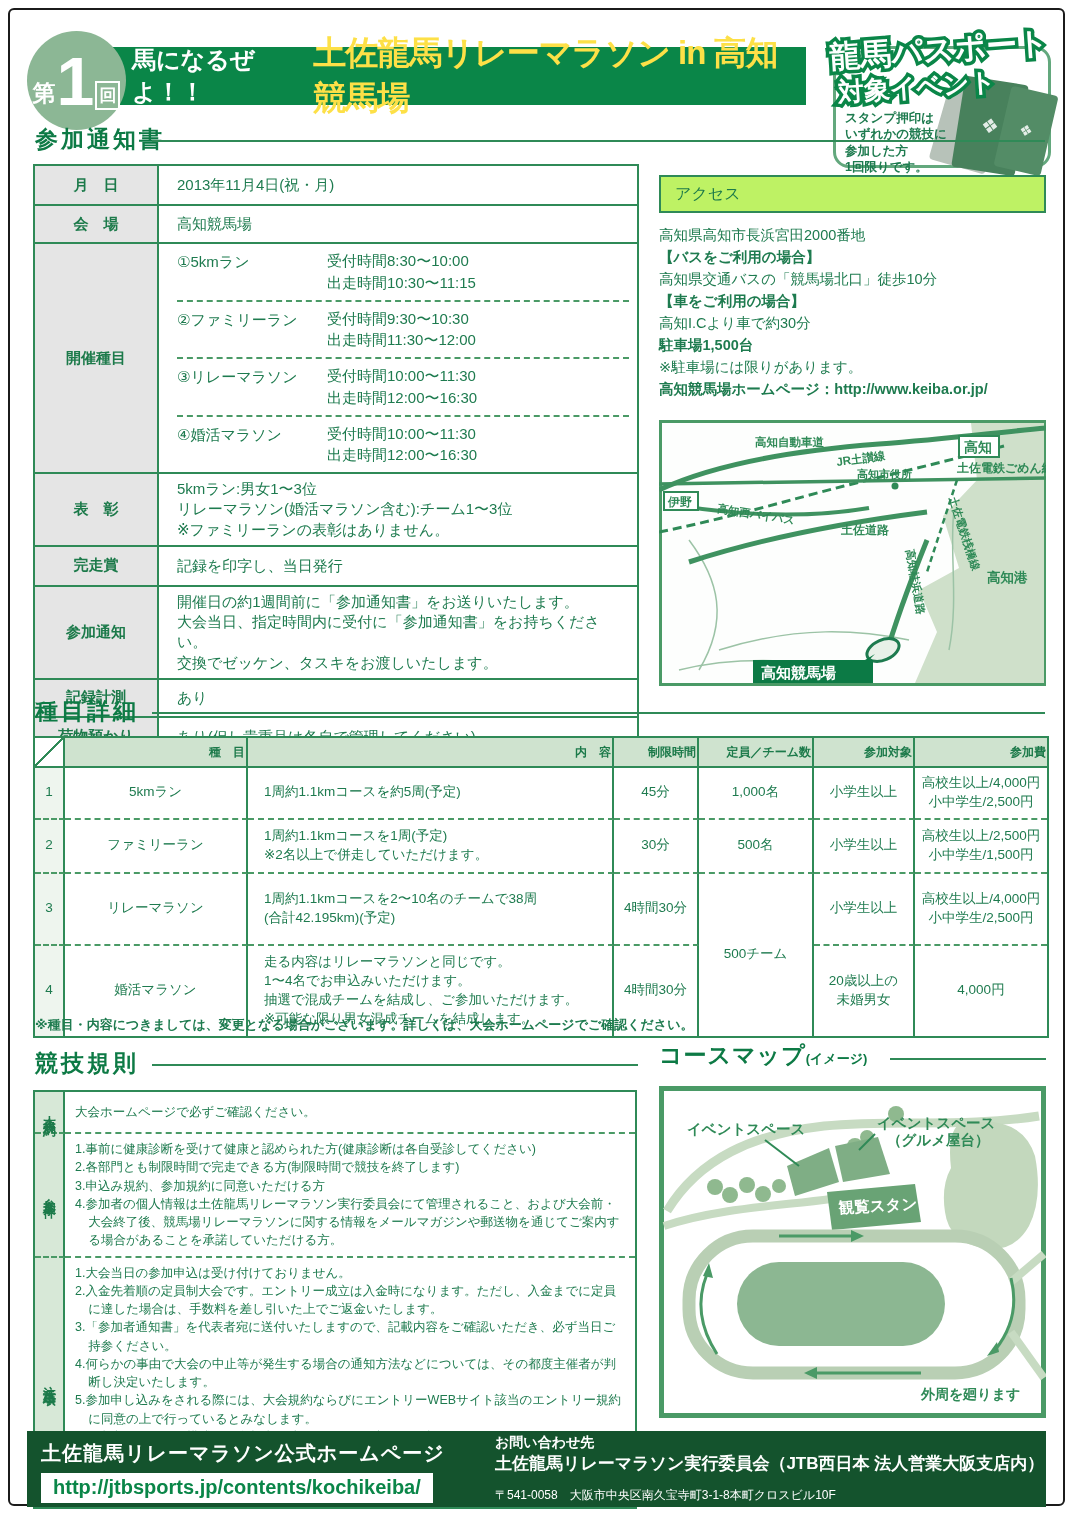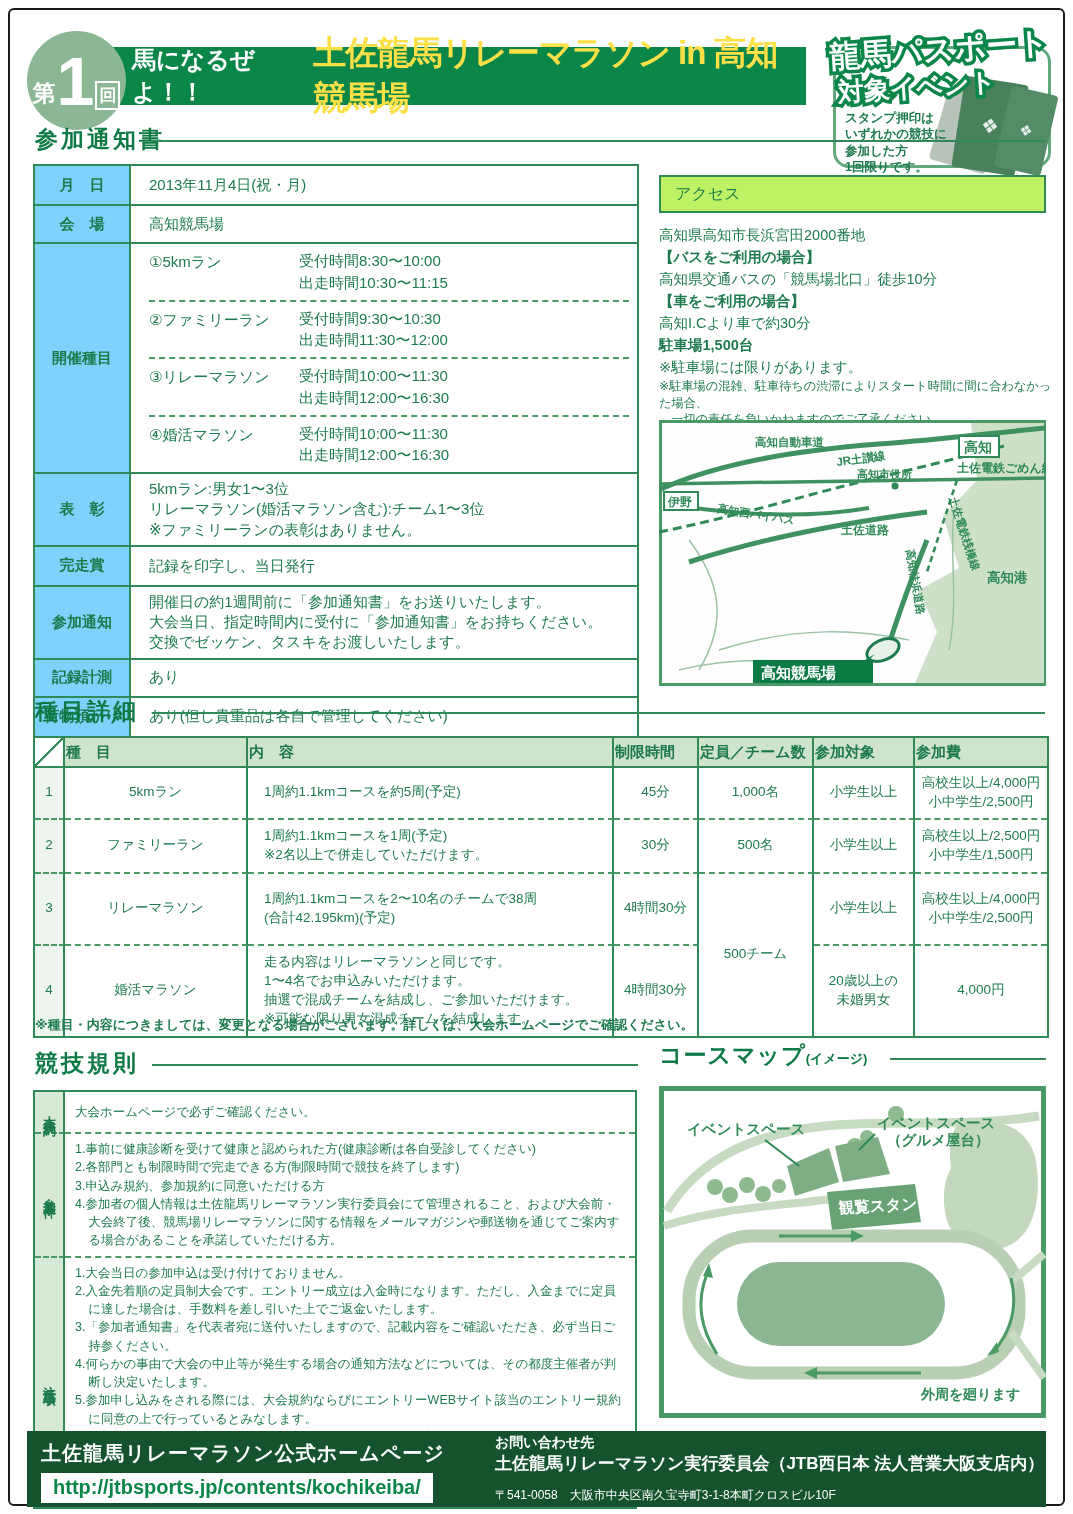--- a/index.html
+++ b/index.html
@@ -38,33 +38,33 @@
   .rule { position:absolute; border-top:2px solid #2f8a57; }
   .cm-suffix { font-size:13px; font-weight:bold; letter-spacing:0; }
 
   
   table { border-collapse:separate; border-spacing:0; }
   .gtbl { border:2px solid #2f8a57; }
   .gtbl td, .gtbl th { box-sizing:border-box; }
 
   
   .ov { position:absolute; left:33px; top:164px; width:606px; table-layout:fixed; }
-  .ov th { width:96px; background:#7dd3fc; font-size:15px; color:#1c7a4a; text-align:center;
+  .ov th { width:124px; background:#e5e5e5; font-size:15px; color:#1c7a4a; text-align:center;
     border-right:2px solid #2f8a57; border-bottom:2px solid #2f8a57; font-weight:bold; }
   .ov td { background:#fff; font-size:15px; padding:5px 8px 5px 18px; border-bottom:2px solid #2f8a57; line-height:1.35; }
   .ov tr:last-child th, .ov tr:last-child td { border-bottom:none; }
   .ev-item { display:flex; align-items:flex-start; padding:6px 0; }
   .ev-item + .ev-item { border-top:2px dashed #4a9a66; }
   .ev-name { width:150px; flex:none; padding-top:2px; }
   .ev-times { line-height:1.45; }
 
   
   .dt { position:absolute; left:33px; top:736px; width:1012px; table-layout:fixed; }
-  .dt th { background:#cfe3cf; font-size:15px; color:#1c7a4a; font-weight:bold; height:30px;
-    border-right:2px solid #2f8a57; border-bottom:2px solid #2f8a57; text-align:left; }
+  .dt th { background:#cfe3cf; font-size:12px; color:#1c7a4a; font-weight:bold; height:30px;
+    border-right:2px solid #2f8a57; border-bottom:2px solid #2f8a57; text-align:right; }
   .dt th.corner { background-color:#fff;
     background-image:linear-gradient(to bottom right, transparent calc(50% - 1px), #2f8a57 calc(50% - 1px), #2f8a57 calc(50% + 1px), transparent calc(50% + 1px)); }
   .dt td { font-size:13.5px; text-align:center; border-right:2px solid #2f8a57; border-bottom:2px dashed #4a9a66;
     line-height:1.4; padding:6px 4px; }
   .dt td.desc { text-align:left; padding-left:16px; }
   .dt td.no { background:#eef5ee; }
   .dt th:last-child, .dt td.lastcol { border-right:none; }
   .dt td.nb { border-bottom:none; }
 
   
@@ -199,22 +199,20 @@
 
   <div class="access-box">アクセス</div>
   <div class="access-text">
     <div>高知県高知市長浜宮田2000番地</div>
     <div class="b">【バスをご利用の場合】</div>
     <div>高知県交通バスの「競馬場北口」徒歩10分</div>
     <div class="b">【車をご利用の場合】</div>
     <div>高知I.Cより車で約30分</div>
     <div class="b">駐車場1,500台</div>
     <div>※駐車場には限りがあります。</div>
-    <div class="sm pre">※駐車場の混雑、駐車待ちの渋滞によりスタート時間に間に合わなかった場合、
-　一切の責任を負いかねますのでご了承ください。</div>
     <div class="b">高知競馬場ホームページ：http://www.keiba.or.jp/</div>
   </div>
 
   <div class="map-wrap">
     <svg viewBox="0 0 387 266" width="387" height="266">
       <rect x="1.5" y="1.5" width="384" height="263" fill="#fdfefd" stroke="#4a9a66" stroke-width="3"></rect>
       <path d="M312,3 L385,3 L385,263 L256,263 L278,212 L260,170 L300,148 L284,96 L318,60 Z" fill="#cfe0ca"></path>
       <path d="M20,250 C80,235 150,240 200,250" stroke="#9cc3a6" stroke-width="1.5" fill="none"></path>
       <path d="M40,250 C70,200 60,160 30,120" stroke="#9cc3a6" stroke-width="1.5" fill="none"></path>
       <path d="M60,230 C140,205 200,210 250,220" stroke="#9cc3a6" stroke-width="1.5" fill="none"></path>

